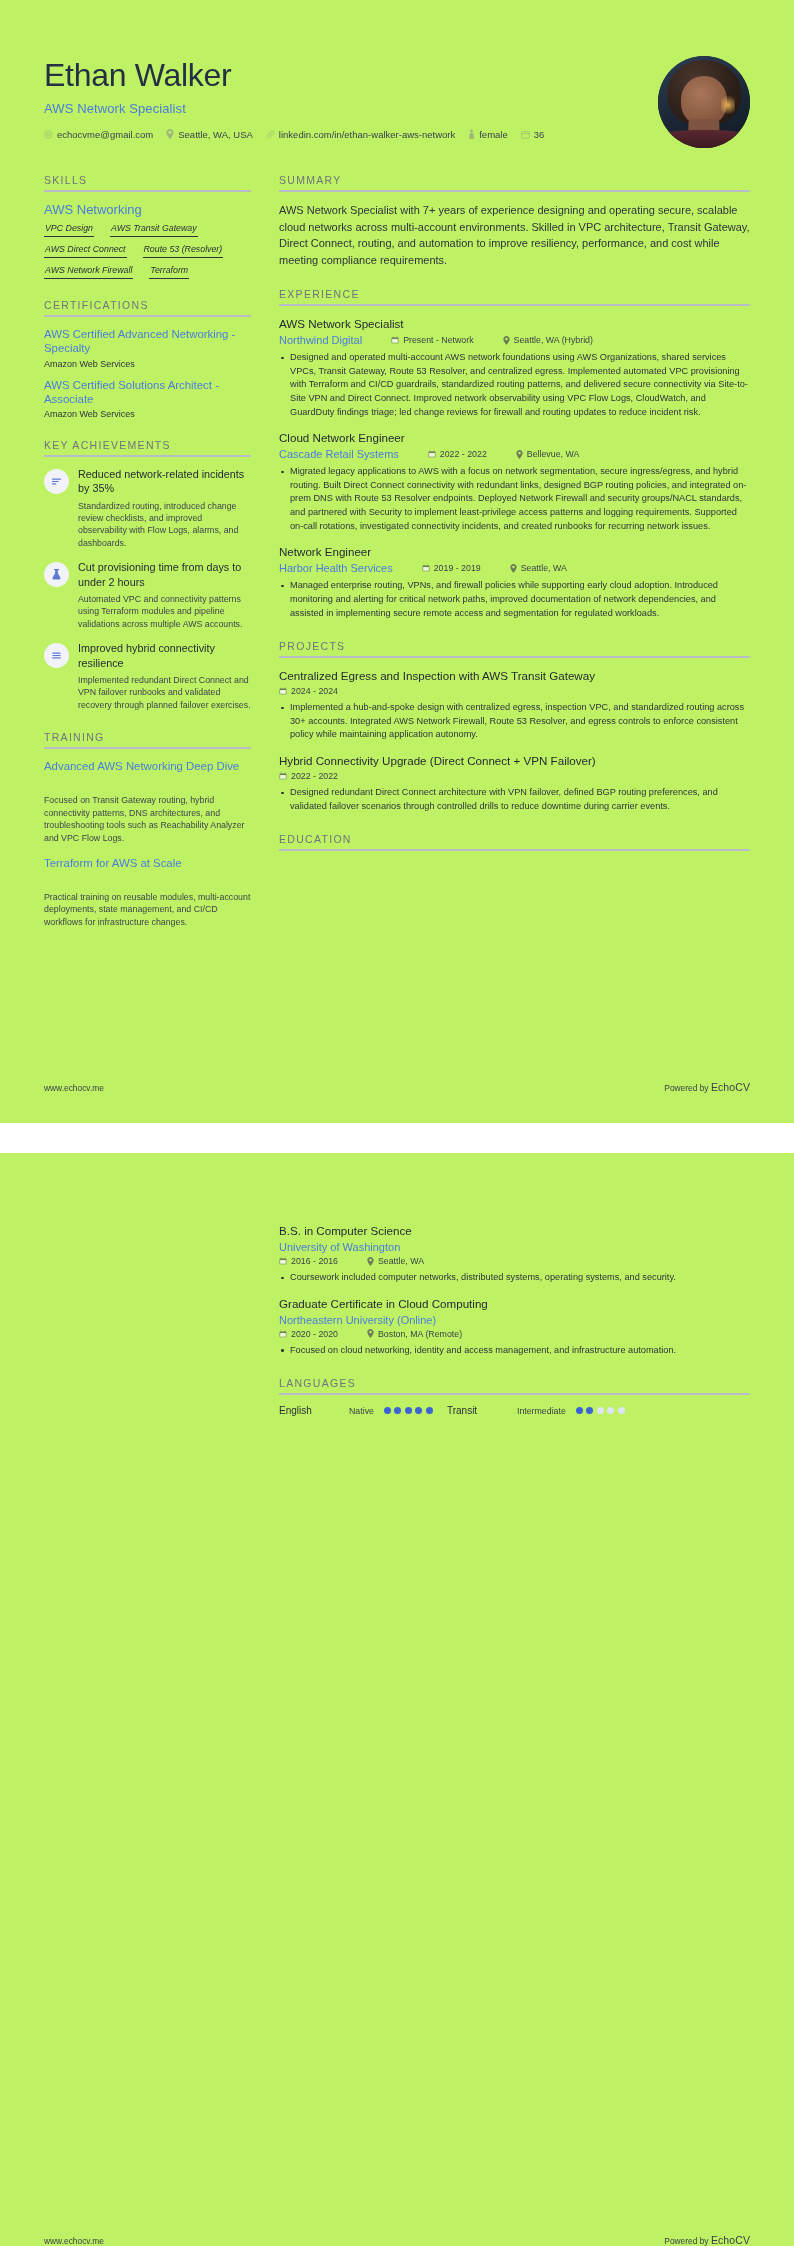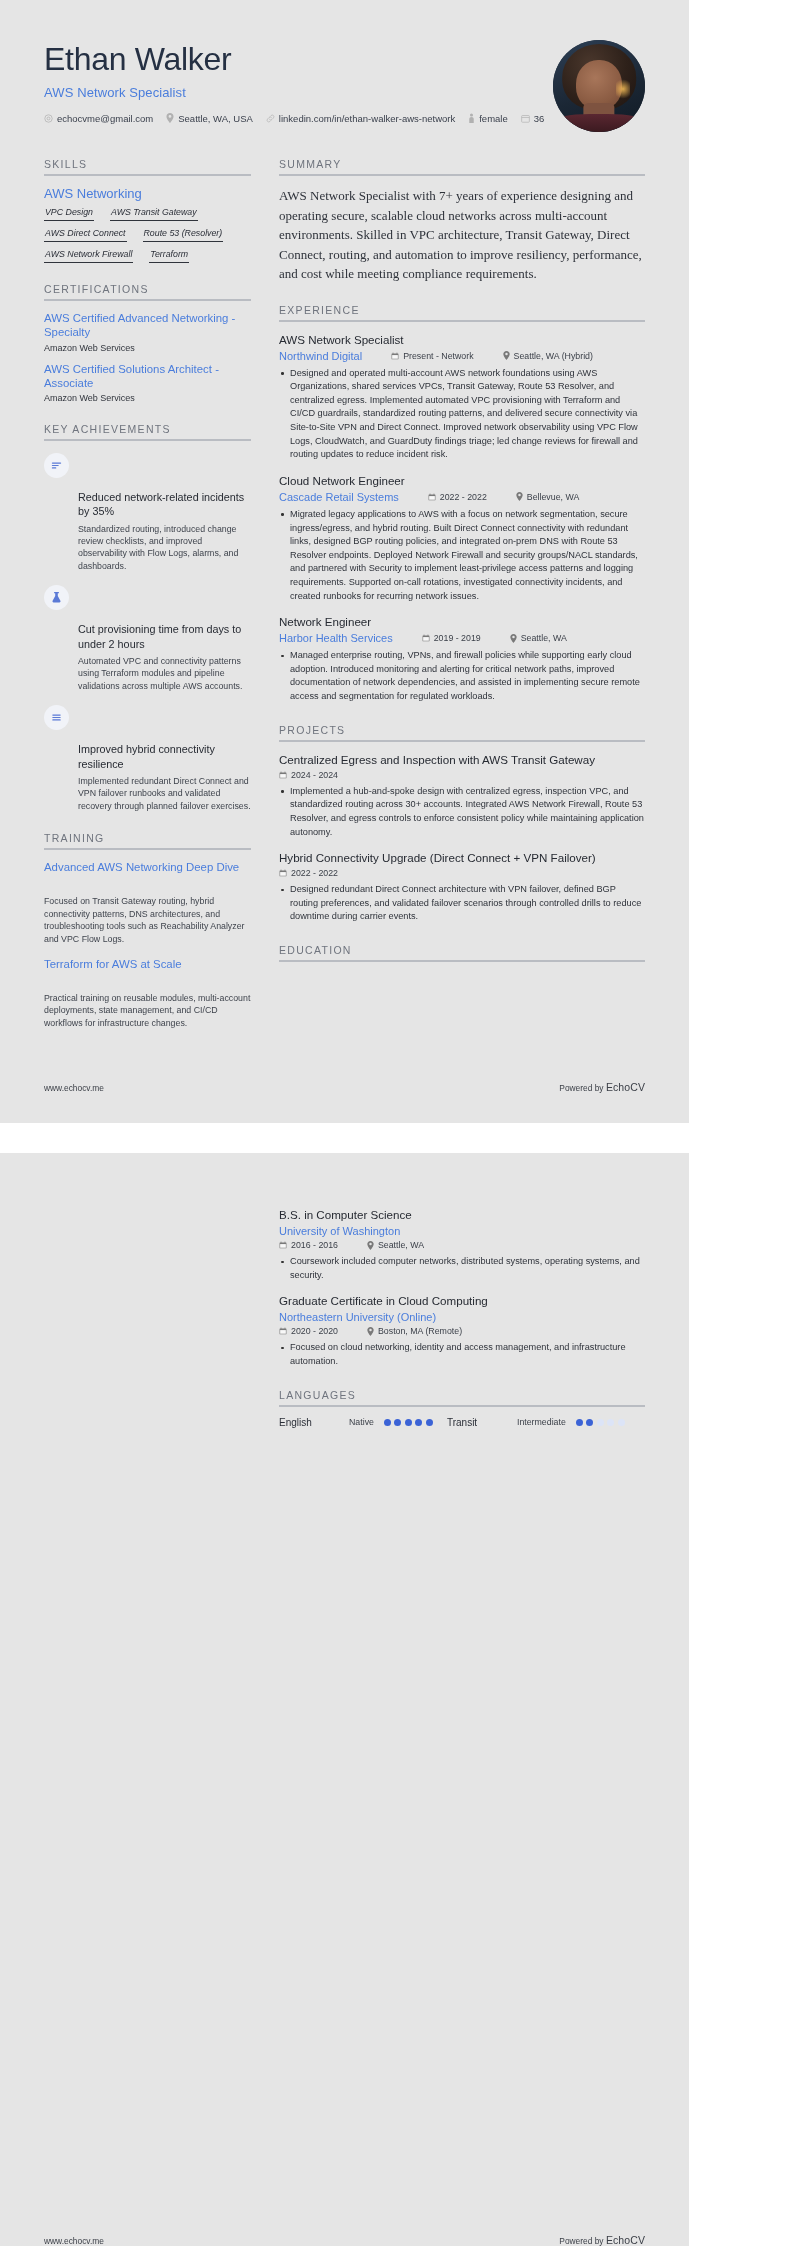--- a/index.html
+++ b/index.html
@@ -5,24 +5,24 @@
   * { box-sizing: border-box; margin: 0; padding: 0; }
   html, body {
     background: #ffffff;
     font-family: "Liberation Sans", sans-serif;
     color: #2b2f38;
   }
   body { width: 794px; }
 
   .page {
     position: relative;
-    width: 689px;
+    width: 794px;
     height: 1123px;
-    background: #e5e5e5;
-    padding: 28px 44px 0 44px;
+    background: #bef264;
+    padding: 44px 44px 0 44px;
     overflow: hidden;
   }
 
   
   .header {
     display: flex;
     align-items: flex-start;
     justify-content: space-between;
     padding-top: 10px;
   }
@@ -144,21 +144,21 @@
   
   .ach { display: flex; gap: 9px; margin-bottom: 11px; align-items: flex-start; }
   .ach-icon {
     flex: 0 0 auto;
     width: 25px; height: 25px;
     border-radius: 50%;
     background: #f1f3f8;
     display: flex; align-items: center; justify-content: center;
     margin-top: 2px;
   }
-  .ach-body { flex: 1 1 auto; margin-top: 39px; }
+  .ach-body { flex: 1 1 auto; }
   .ach-title {
     font-size: 10.8px;
     color: #272b33;
     line-height: 1.32;
   }
   .ach-desc {
     font-size: 8.8px;
     color: #3f444d;
     line-height: 1.42;
     margin-top: 4px;
@@ -173,25 +173,24 @@
   }
   .train-desc {
     font-size: 8.8px;
     color: #3f444d;
     line-height: 1.45;
     margin-top: 20px;
   }
 
   
   .summary-p {
-    font-size: 13px;
+    font-size: 11px;
     line-height: 1.5;
     color: #2f333b;
     margin-bottom: 6px;
-    font-family: Liberation Serif, serif;
   }
   .summary-p:last-child { margin-bottom: 0; }
 
   .entry { margin-bottom: 11px; }
   .entry-title {
     font-size: 11.6px;
     color: #262a32;
     line-height: 1.3;
   }
   .entry-meta {

